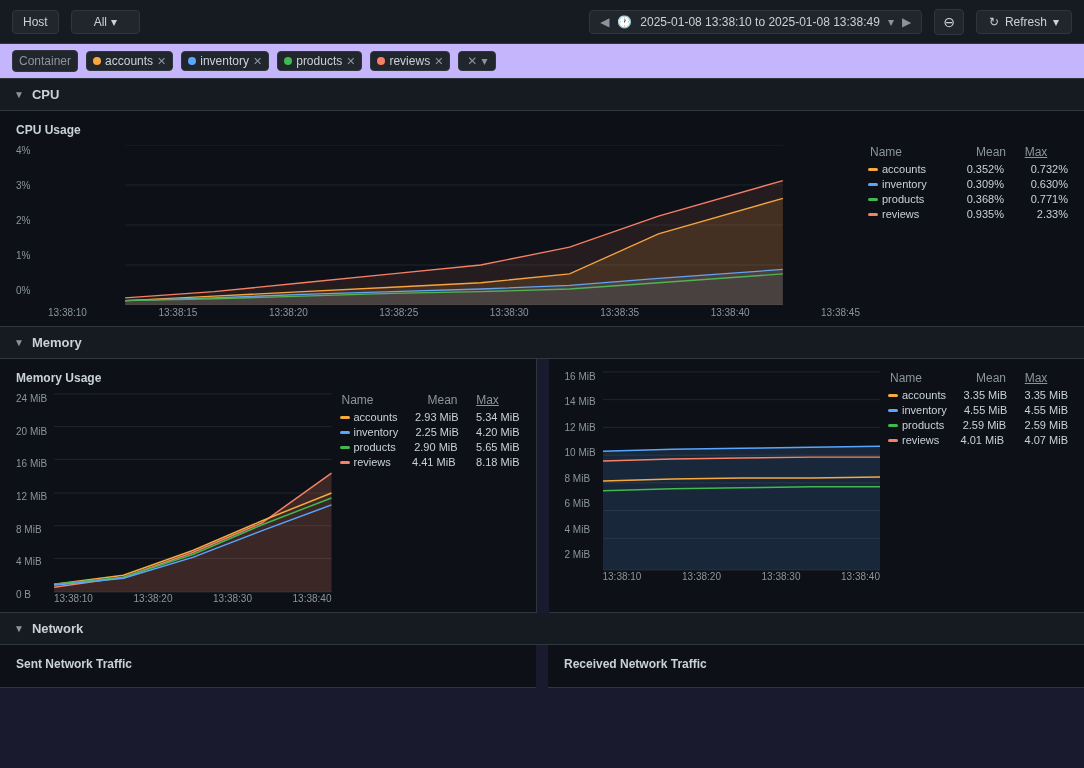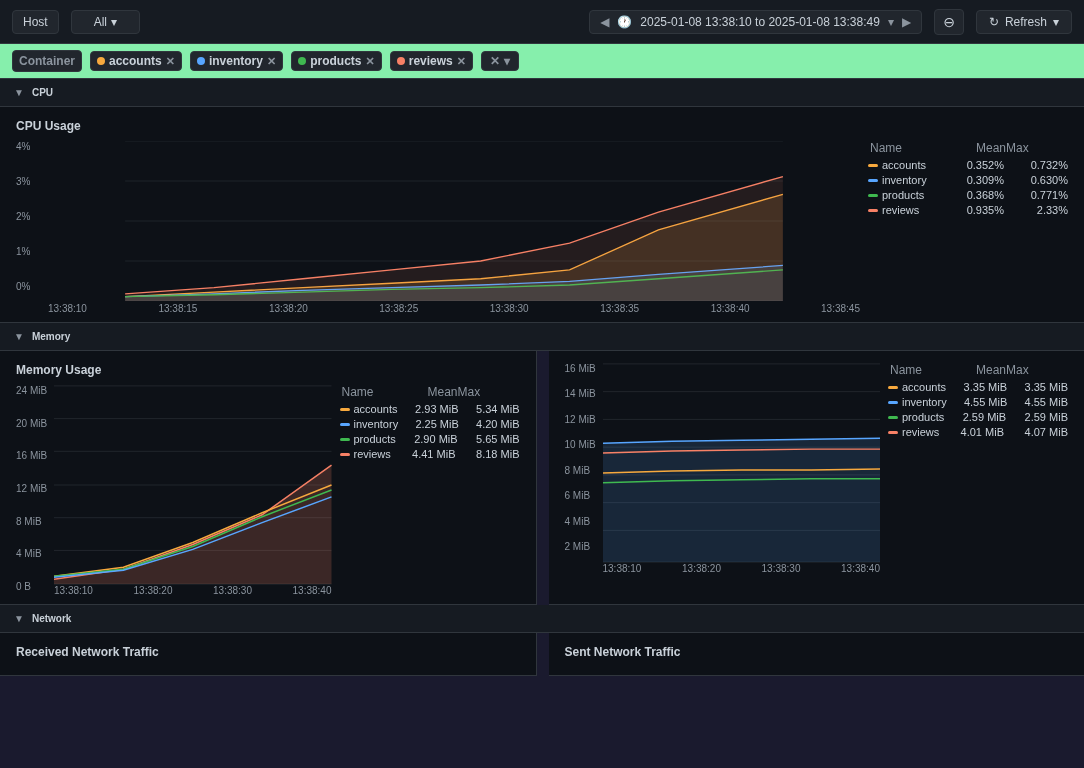--- a/index.html
+++ b/index.html
@@ -71,26 +71,25 @@
       border-radius: 4px;
       cursor: pointer;
       font-size: 12px;
       display: flex; align-items: center; gap: 6px;
     }
 
     
     .filter-bar {
       display: flex;
       align-items: center;
-      background: #86efac;
+      background: #c4b5fd;
       padding: 6px 12px;
       border-bottom: 1px solid #30363d;
       gap: 8px;
       flex-wrap: wrap;
-      font-weight: bold;
     }
     .filter-label {
       color: #8b949e;
       font-size: 12px;
       padding: 3px 6px;
       background: #21262d;
       border: 1px solid #30363d;
       border-radius: 4px;
     }
     .filter-tag {
@@ -126,21 +125,21 @@
     .section-header {
       display: flex;
       align-items: center;
       background: #161b22;
       padding: 8px 14px;
       border-bottom: 1px solid #30363d;
       gap: 8px;
       cursor: pointer;
     }
     .section-title {
-      font-size: 10px;
+      font-size: 13px;
       font-weight: 600;
       color: #c9d1d9;
     }
     .collapse-icon {
       color: #8b949e;
       font-size: 10px;
     }
 
     
     .chart-row {
@@ -186,21 +185,21 @@
     .legend-header {
       display: flex;
       justify-content: space-between;
       color: #8b949e;
       font-size: 12px;
       margin-bottom: 4px;
       padding: 0 2px;
     }
     .legend-col-name { flex: 1; }
     .legend-col-mean { width: 60px; text-align: right; }
-    .legend-col-max { width: 60px; text-align: left; }
+    .legend-col-max { width: 60px; text-align: center; text-decoration: underline; }
     .legend-row {
       display: flex;
       align-items: center;
       margin-bottom: 3px;
       gap: 4px;
     }
     .legend-dot {
       width: 10px;
       height: 3px;
       border-radius: 2px;
@@ -514,20 +513,20 @@
     </div>
   </div>
 </div>
 
 <div class="section">
   <div class="section-header">
     <span class="collapse-icon">▼</span>
     <span class="section-title">Network</span>
   </div>
   <div class="chart-row">
+    <div class="chart-half" style="border-right:none;">
+      <div class="chart-title">Sent Network Traffic</div>
+    </div>
     <div class="chart-half">
       <div class="chart-title">Received Network Traffic</div>
     </div>
-    <div class="chart-half" style="border-right:none;">
-      <div class="chart-title">Sent Network Traffic</div>
-    </div>
   </div>
 </div>
 
 </body></html>

